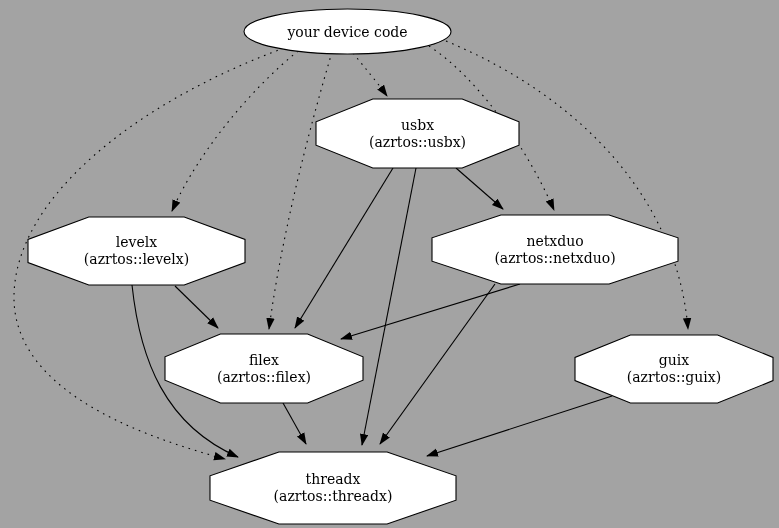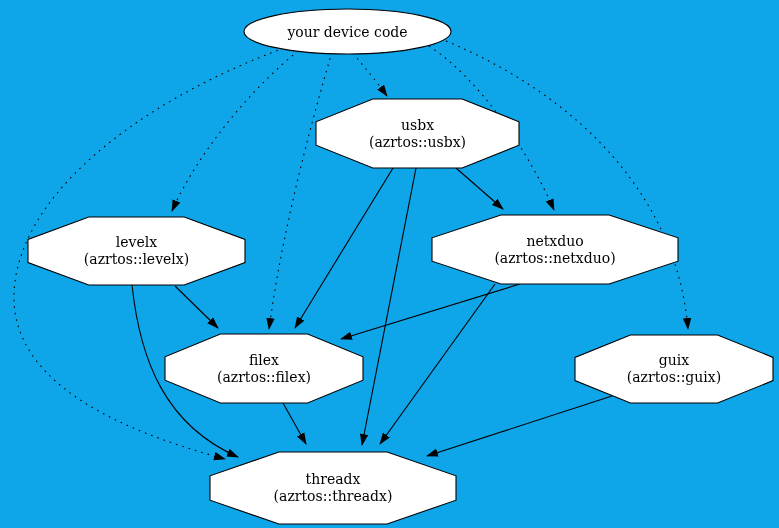--- a/index.html
+++ b/index.html
@@ -5,21 +5,21 @@
   html, body {
     margin: 0;
     padding: 0;
     background: #ffffff;
     font-family: "DejaVu Serif", serif;
   }
   .canvas {
     position: relative;
     width: 779px;
     height: 528px;
-    background: #0ea5e9;
+    background: #a3a3a3;
     overflow: hidden;
   }
   svg { display: block; }
   .edge {
     fill: none;
     stroke: #000000;
     stroke-width: 1.1;
   }
   .edge.dotted {
     stroke-dasharray: 1.6 5;

